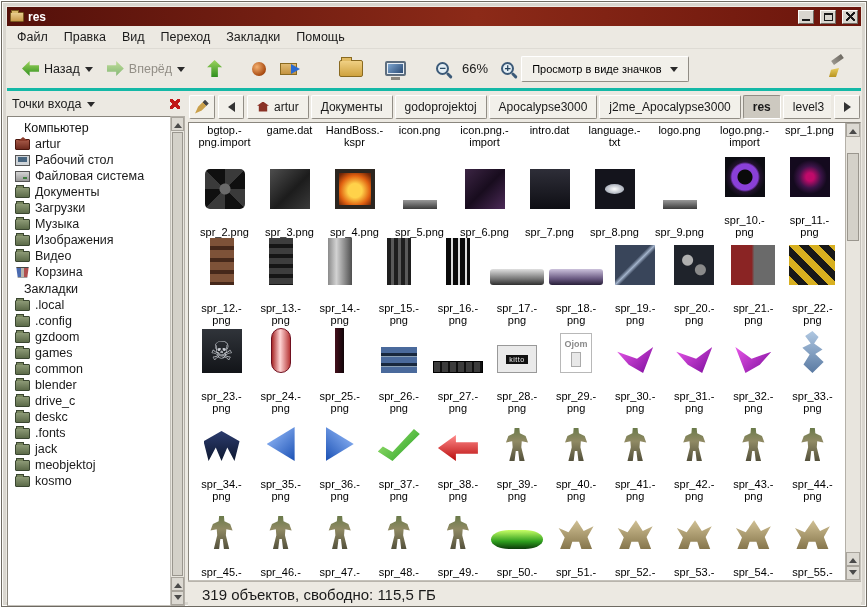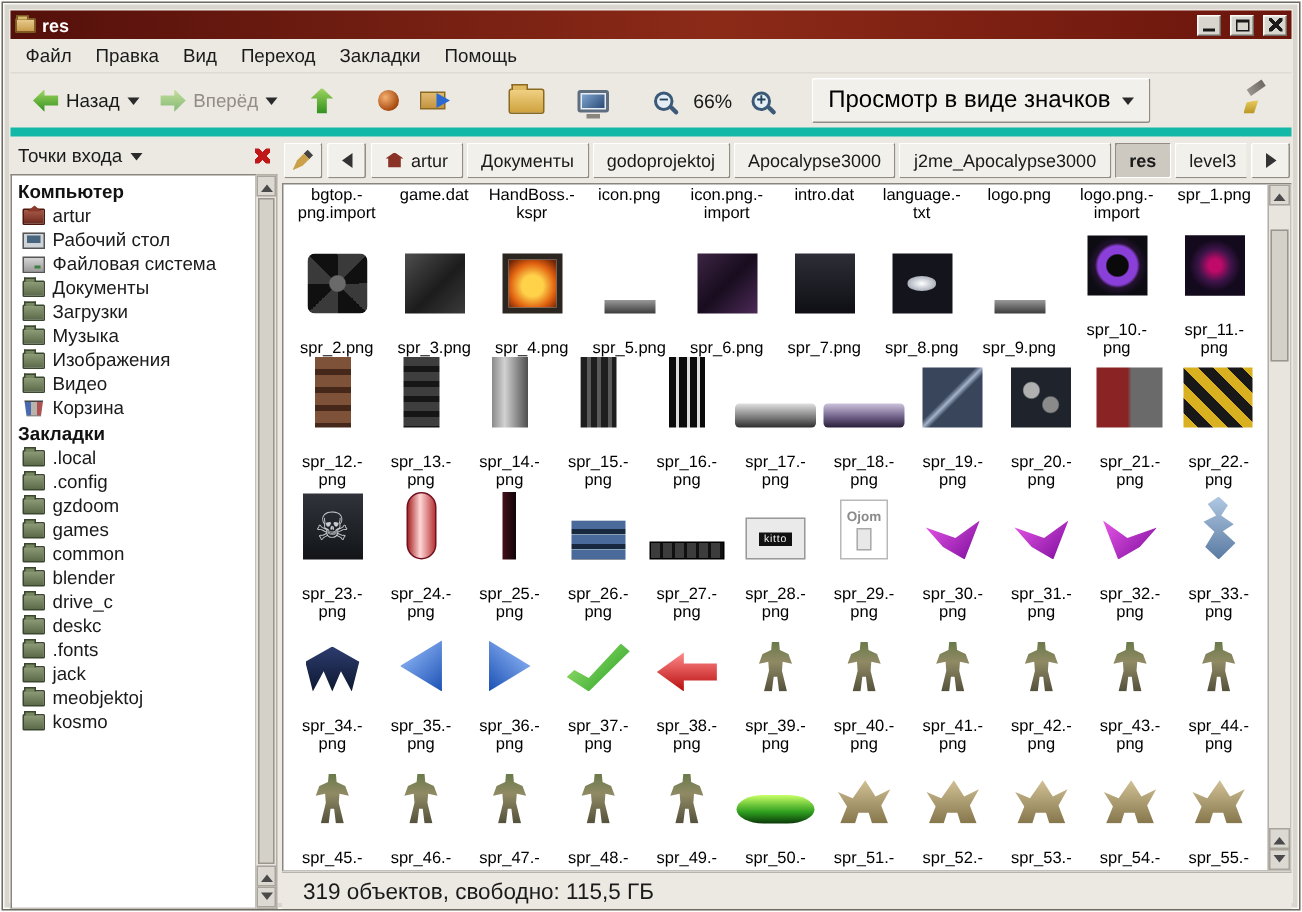--- a/index.html
+++ b/index.html
@@ -24,21 +24,21 @@
   .wb-max i{display:block;width:9px;height:8px;border:1px solid #1a1a1a;border-top-width:2px;}
   .wb-close i{display:block;width:9px;height:9px;background:
     linear-gradient(45deg,transparent 40%,#1a1a1a 40% 60%,transparent 60%),
     linear-gradient(-45deg,transparent 40%,#1a1a1a 40% 60%,transparent 60%);}
 
   
   .menubar{height:23px;display:flex;align-items:center;padding-left:2px;border-bottom:1px solid #dedbd4;}
   .menu-item{padding:3px 8px;font-size:12.5px;color:#1a1a1a;cursor:default;}
 
   
-  .toolbar{height:42px;display:flex;align-items:center;padding:0 8px;border-bottom:6px solid #14b8a6;text-align:right;}
+  .toolbar{height:42px;display:flex;align-items:center;padding:0 8px;border-bottom:3px solid #14b8a6;text-align:right;}
   .tbtn{display:flex;align-items:center;gap:5px;padding:5px 7px;border-radius:2px;font-size:12.5px;color:#1a1a1a;}
   .tbtn.disabled .tlabel{color:#928e86;}
   .tbtn.disabled .arr{opacity:.55;}
   .arr{width:17px;height:15px;background:linear-gradient(180deg,#9ed45e,#2f8f1e);}
   .arr-left{clip-path:polygon(0 50%,45% 0,45% 28%,100% 28%,100% 72%,45% 72%,45% 100%);}
   .arr-right{clip-path:polygon(100% 50%,55% 0,55% 28%,0 28%,0 72%,55% 72%,55% 100%);}
   .arr-up{width:15px;height:17px;clip-path:polygon(50% 0,100% 42%,72% 42%,72% 100%,28% 100%,28% 42%,0 42%);}
   .dd{width:0;height:0;border:4px solid transparent;border-top:5px solid #2a2a2a;margin-top:5px;}
   .reload-icon{width:14px;height:14px;border-radius:50%;background:radial-gradient(circle at 35% 35%,#f4b070,#a84a10 70%,#5e2406);}
   .jump-icon{width:17px;height:12px;background:linear-gradient(180deg,#e0ba72,#c49440);border:1px solid #8a6a20;position:relative;}
@@ -51,43 +51,43 @@
   .computer-icon{width:21px;height:15px;background:#e6edf4;border:2px solid #5e6e7e;border-radius:2px;position:relative;}
   .computer-icon::before{content:"";position:absolute;inset:1px;background:linear-gradient(135deg,#7ea6d0,#2a4a74);}
   .computer-icon::after{content:"";position:absolute;left:4px;bottom:-6px;width:9px;height:3px;background:#8a867e;}
   .mag{position:relative;width:13px;height:13px;border:2px solid #3c5a78;border-radius:50%;
     background:#e4eef4;display:flex;align-items:center;justify-content:center;}
   .mag::after{content:"";position:absolute;width:7px;height:2.5px;background:#3c5a78;
     transform:rotate(45deg);right:-6px;bottom:-3px;border-radius:2px;}
   .mag-minus::before{content:"−";font-size:11px;line-height:9px;color:#23425e;font-weight:bold;}
   .mag-plus::before{content:"+";font-size:11px;line-height:9px;color:#23425e;font-weight:bold;}
   .zoom-label{font-size:13px;color:#1a1a1a;margin:0 6px;}
-  .view-btn{display:flex;align-items:center;gap:8px;margin-left:20px;padding:5px 10px;
-    background:#f2f0ea;border:1px solid;border-color:#ffffff #918d85 #918d85 #ffffff;border-radius:2px;font-size:16px;}
+  .view-btn{display:flex;align-items:center;gap:8px;margin-left:0;padding:5px 10px;
+    background:#f2f0ea;border:1px solid;border-color:#ffffff #918d85 #918d85 #ffffff;border-radius:2px;font-size:11px;}
   .brush-icon{width:17px;height:17px;position:relative;}
   .brush-icon::before{content:"";position:absolute;right:0;top:0;width:12px;height:5px;
     background:linear-gradient(90deg,#9a968e,#6e6a62);transform:rotate(-35deg);transform-origin:left bottom;}
   .brush-icon::after{content:"";position:absolute;left:0;bottom:0;width:10px;height:9px;
     background:linear-gradient(180deg,#e8cc5e,#b89420);clip-path:polygon(0 100%,20% 20%,100% 0,70% 100%);}
   .sp8{width:8px;}.sp16{width:16px;}.sp28{width:28px;}
   .tspacer{flex:1;}
 
   
   .appbody{display:flex;height:515px;}
 
   
   .sidebar{width:178px;display:flex;flex-direction:column;margin-right:3px;}
   .side-header{height:25px;display:flex;align-items:center;gap:6px;padding:0 5px;font-size:12.5px;color:#1a1a1a;}
   .red-x{width:10px;height:10px;margin-left:auto;background:
     linear-gradient(45deg,transparent 38%,#c01818 38% 62%,transparent 62%),
     linear-gradient(-45deg,transparent 38%,#c01818 38% 62%,transparent 62%);}
   .side-main{flex:1;display:flex;min-height:0;}
   .side-list{flex:1;background:#fff;border:1px solid;border-color:#8a867e #c4c1ba #c4c1ba #8a867e;
     overflow:hidden;padding:2px 0;font-size:12.5px;}
-  .side-section{font-weight:bold;color:#111;padding:2px 4px 1px 4px;}
+  .side-section{font-weight:normal;color:#111;padding:2px 4px 1px 16px;}
   .side-item{display:flex;align-items:center;gap:5px;padding:1px 4px 1px 7px;color:#1a1a1a;white-space:nowrap;}
   .sicon{width:15px;height:11px;position:relative;display:inline-block;flex:0 0 auto;}
   .folder-icon{background:linear-gradient(180deg,#8d9a76,#5c6b49);border:1px solid #3a4630;border-radius:1px;}
   .folder-icon::before{content:"";position:absolute;top:-3px;left:0;width:6px;height:2px;
     background:#78865e;border:1px solid #3a4630;border-bottom:none;}
   .home-folder-icon{background:linear-gradient(180deg,#a85a48,#6e2a1e);border:1px solid #4a160e;border-radius:1px;}
   .home-folder-icon::before{content:"";position:absolute;top:-3px;left:2px;width:0;height:0;
     border-left:5px solid transparent;border-right:5px solid transparent;border-bottom:4px solid #8a3a2a;}
   .desktop-icon{background:#cfd4d8;border:1px solid #555;}
   .desktop-icon::before{content:"";position:absolute;inset:1px 2px 3px 2px;background:#47657f;}

